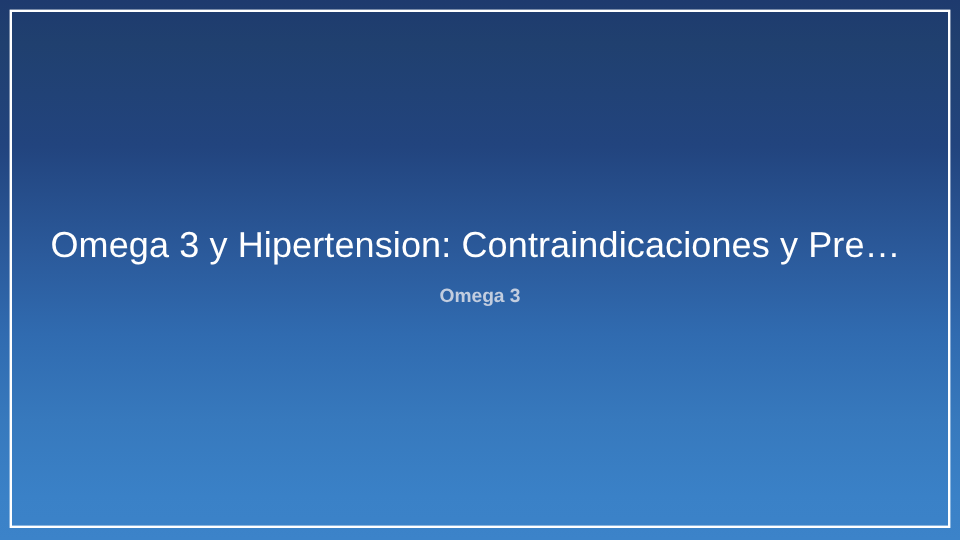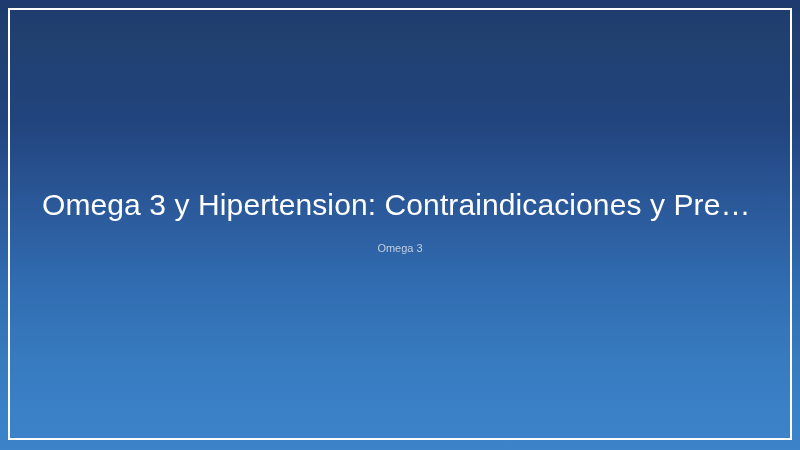--- a/index.html
+++ b/index.html
@@ -60,22 +60,22 @@
     letter-spacing: 0.1px;
     margin: 0;
     white-space: nowrap;
     overflow: hidden;
     text-overflow: ellipsis;
   }
 
   #video-subtitle {
     display: block;
     color: #c2cddf;
-    font-size: 11px;
-    font-weight: normal;
+    font-size: 16px;
+    font-weight: bold;
     line-height: 22px;
     margin: 13px 0 0 0;
     white-space: nowrap;
     overflow: hidden;
     text-overflow: ellipsis;
   }
 </style>
 </head>
 <body>
 

